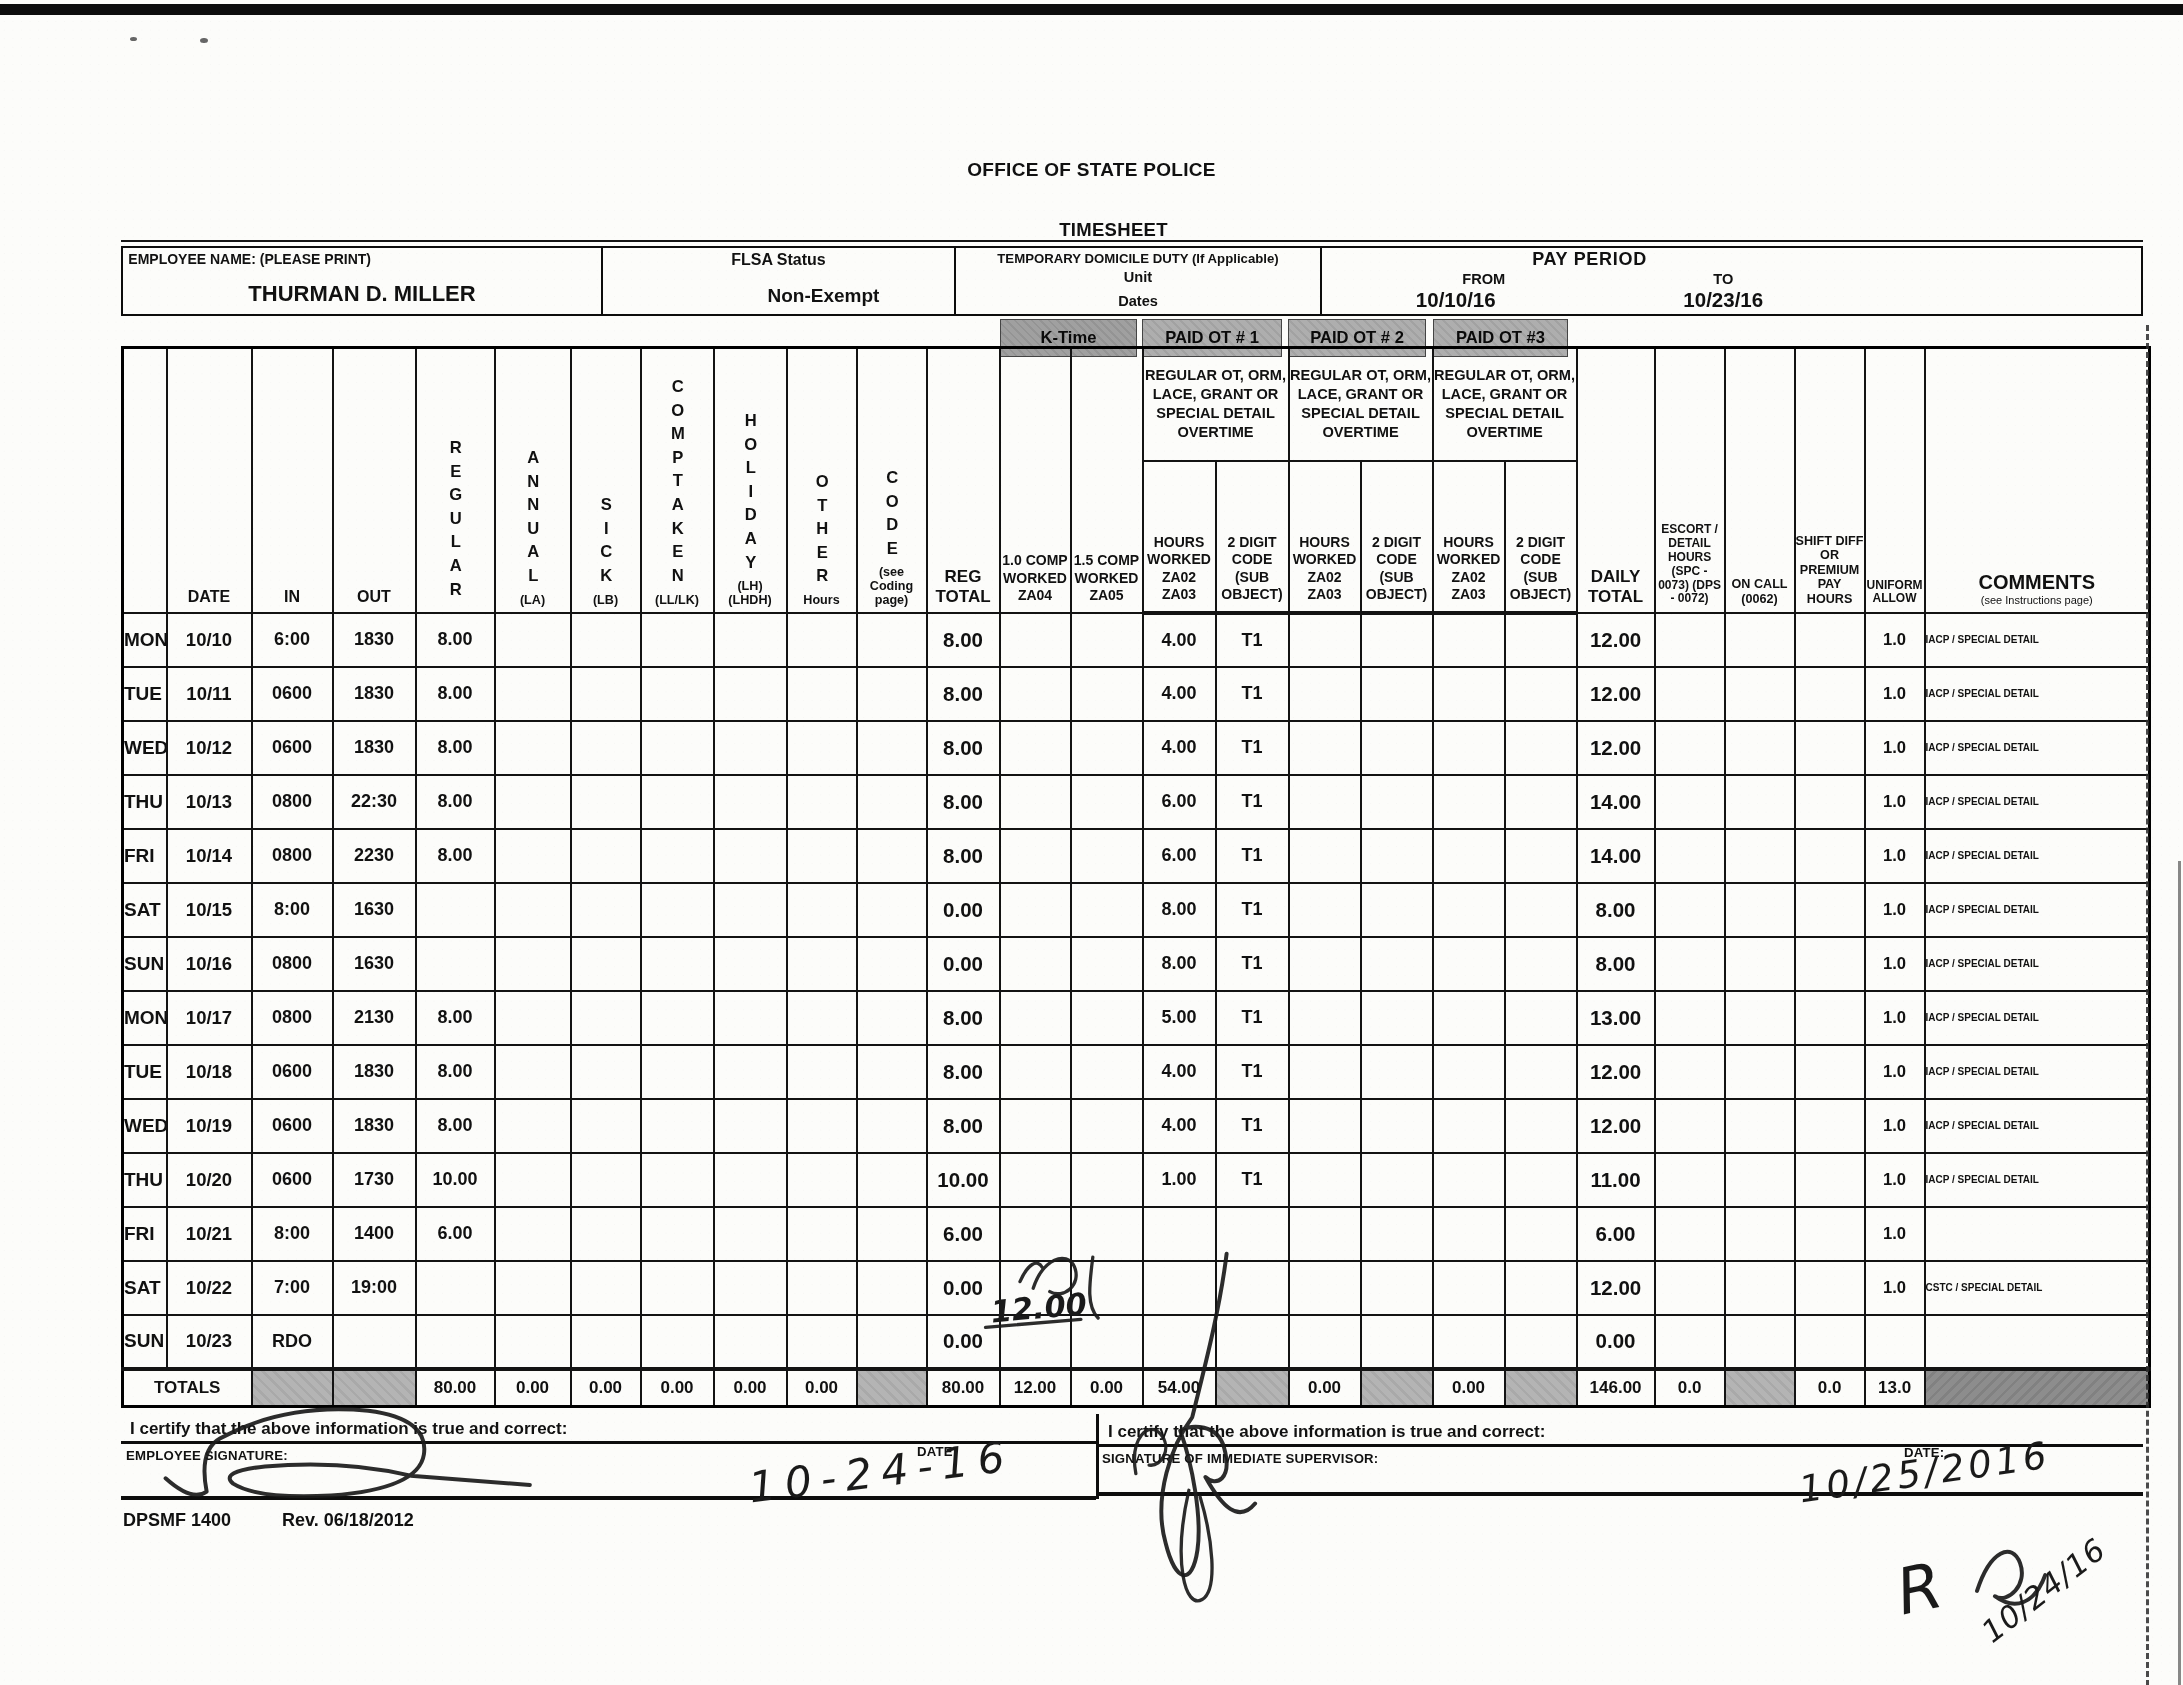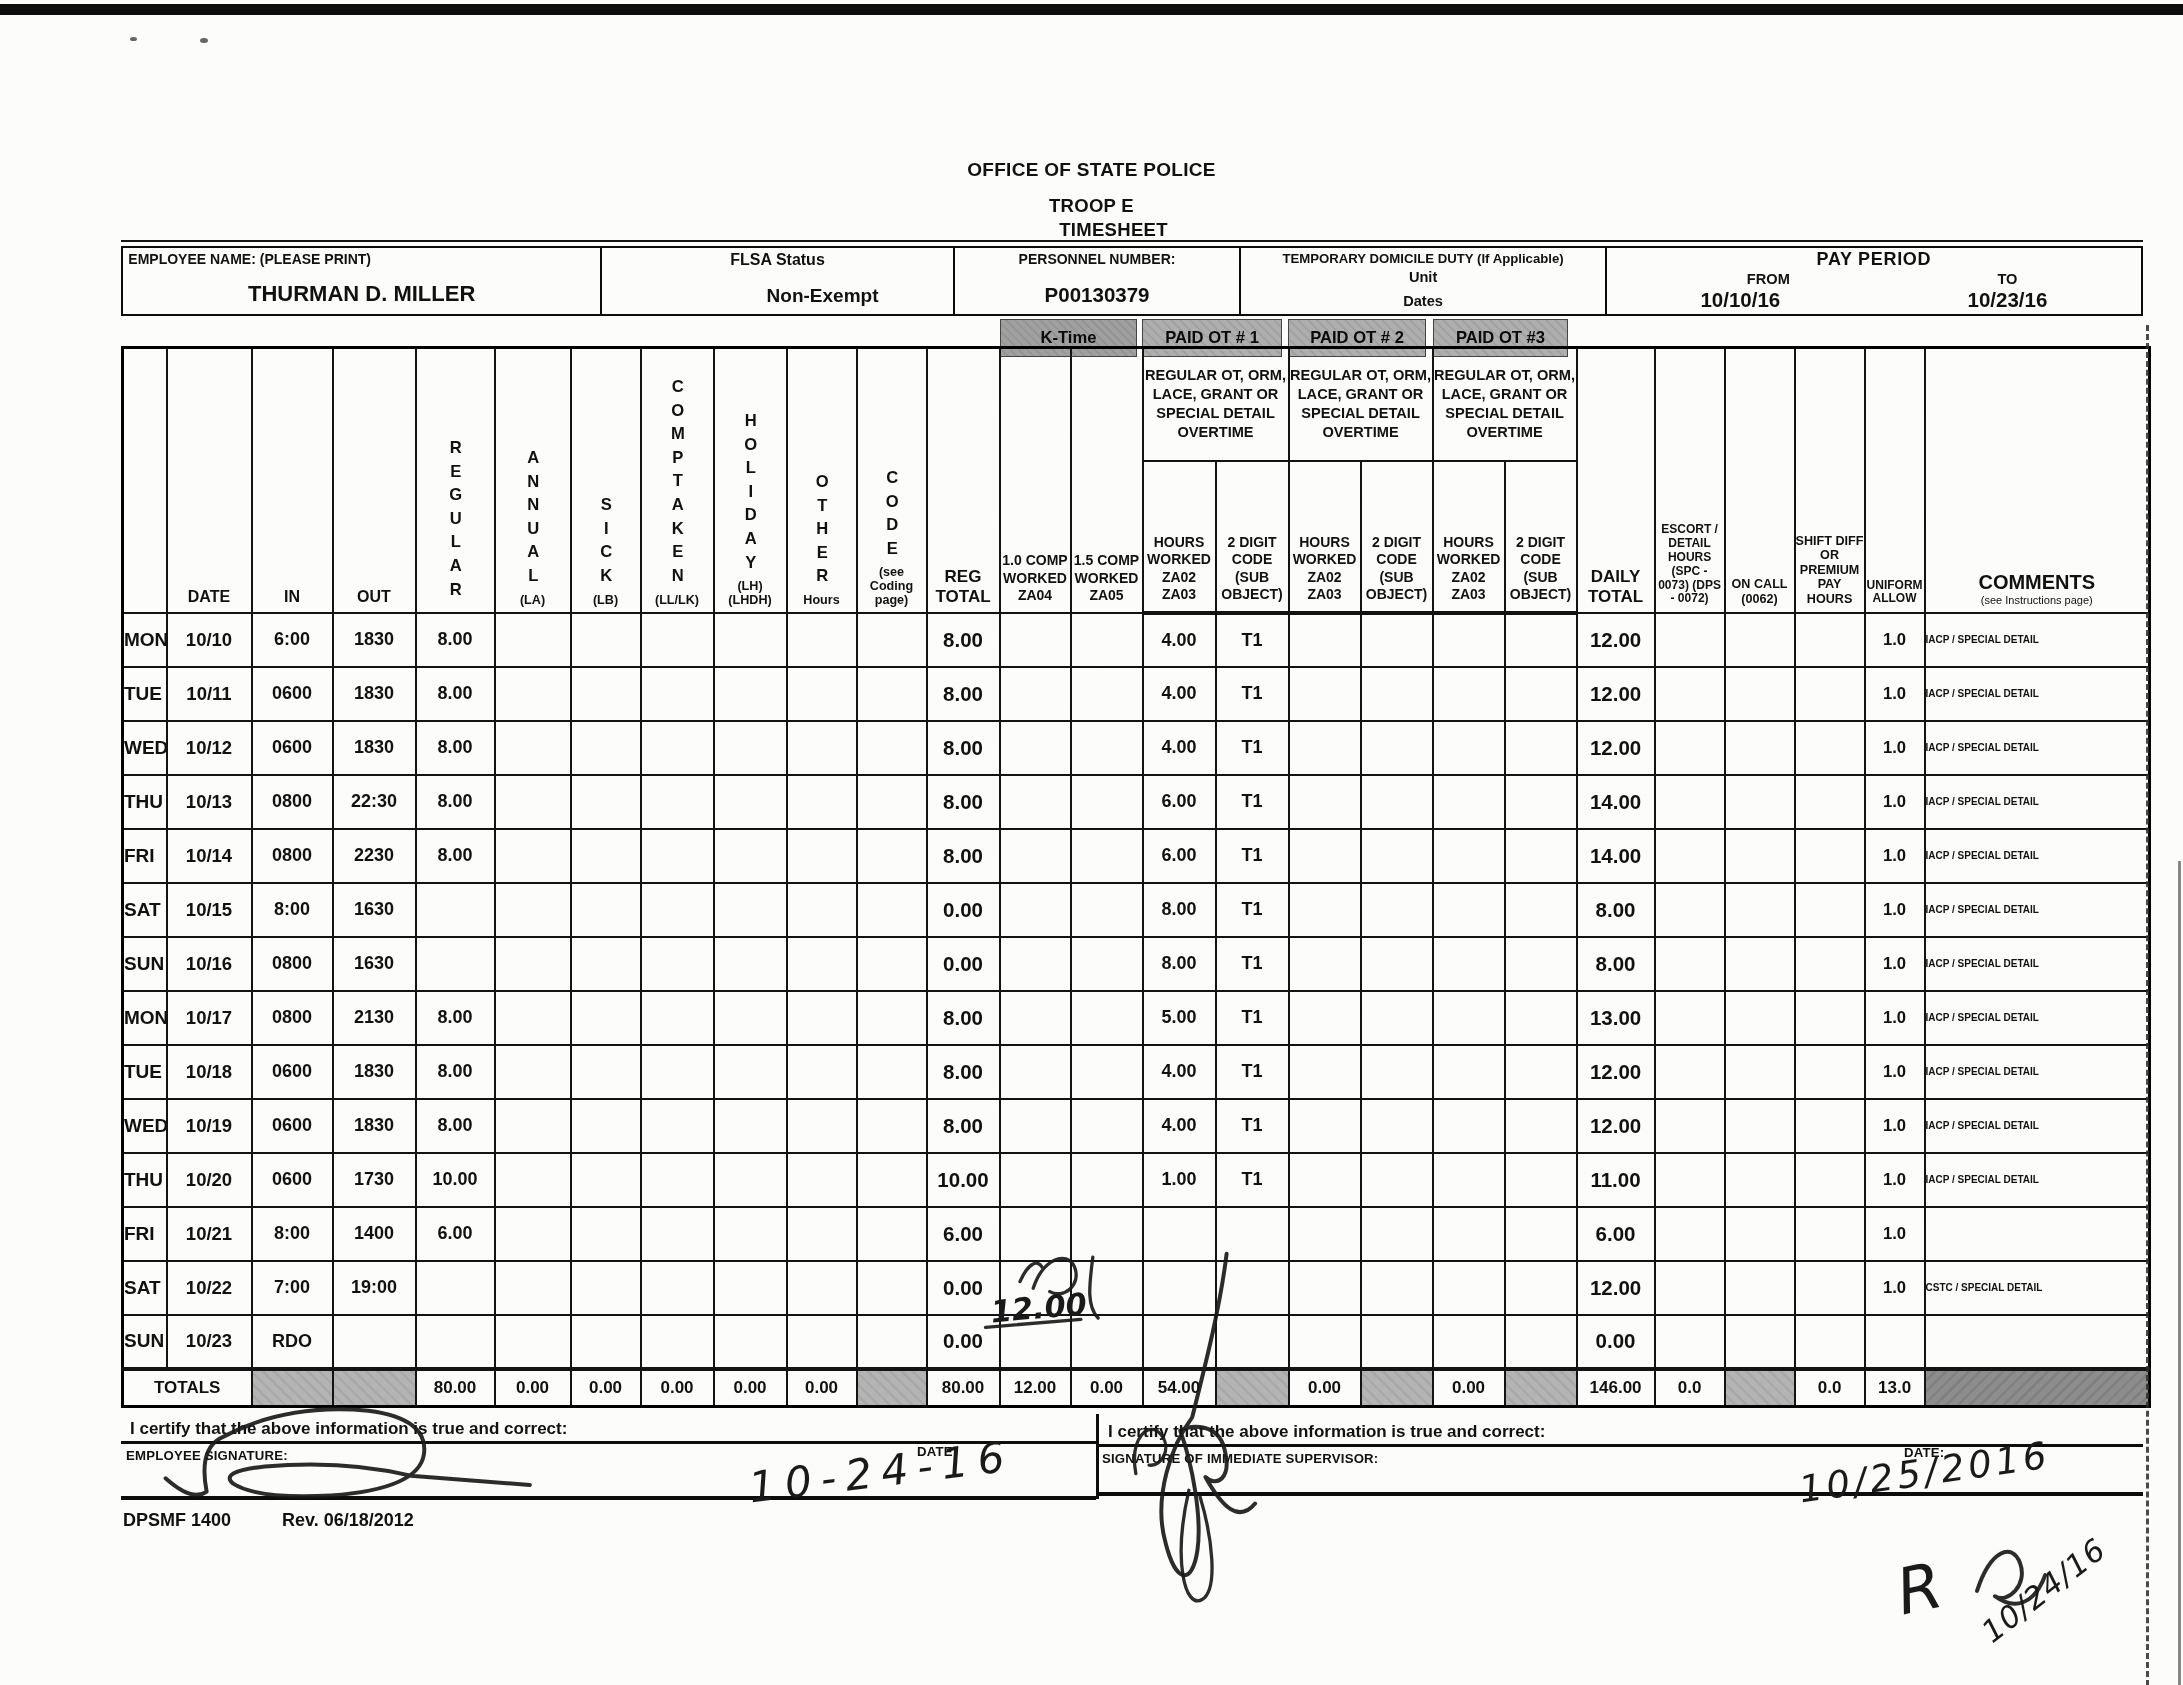--- a/index.html
+++ b/index.html
@@ -80,37 +80,32 @@
 </head>
 <body>
 
 <div class="sheet">
 
   <div class="abs topbar"></div>
   <div class="abs speck" style="left:130px;top:37px;width:6.6px;height:4px;"></div>
   <div class="abs speck" style="left:200px;top:38px;width:8px;height:5.3px;"></div>
 
   <div class="abs ctr h-l2">OFFICE OF STATE POLICE</div>
-  <div class="abs ctr h-l3">TROOP E</div>
   <div class="abs ctr h-l4">TIMESHEET</div>
 
   <div class="abs thinline"></div>
 
   <div class="abs info">
     <div class="icell" style="width:478px;">
       <div class="ilabel left">EMPLOYEE NAME: (PLEASE PRINT)</div>
       <div class="ivalue">THURMAN D. MILLER</div>
     </div>
     <div class="icell" style="width:353px;">
       <div class="ilabel" style="font-size:16px;">FLSA Status</div>
       <div class="ivalue" style="font-size:19px;margin-left:45px;">Non-Exempt</div>
-    </div>
-    <div class="icell" style="width:287px;">
-      <div class="ilabel">PERSONNEL NUMBER:</div>
-      <div class="ivalue" style="font-size:20.5px;">P00130379</div>
     </div>
     <div class="icell" style="width:366px;">
       <div class="ilabel" style="font-size:13.2px;">TEMPORARY DOMICILE DUTY (If Applicable)</div>
       <div class="unit">Unit</div>
       <div class="dates">Dates</div>
     </div>
     <div class="icell" style="width:537px;">
       <div class="paylbl">PAY PERIOD</div>
       <div class="half fromto" style="left:0;padding-left:28px;">FROM</div>
       <div class="half fromto" style="right:0;">TO</div>

